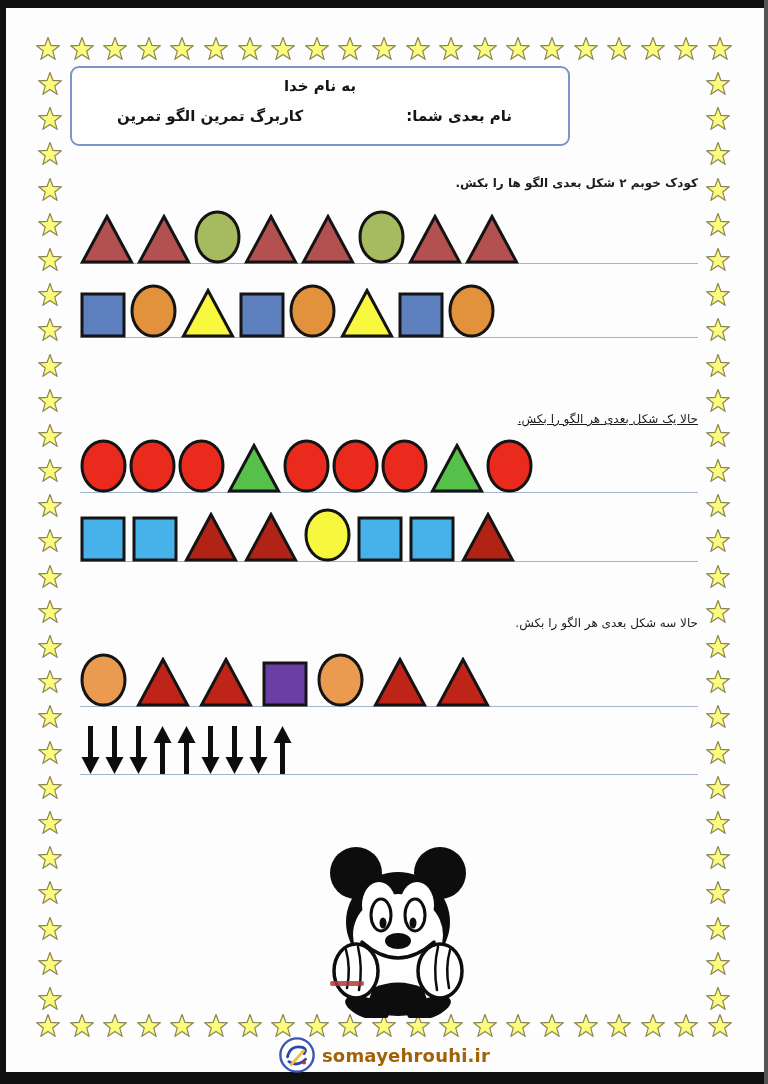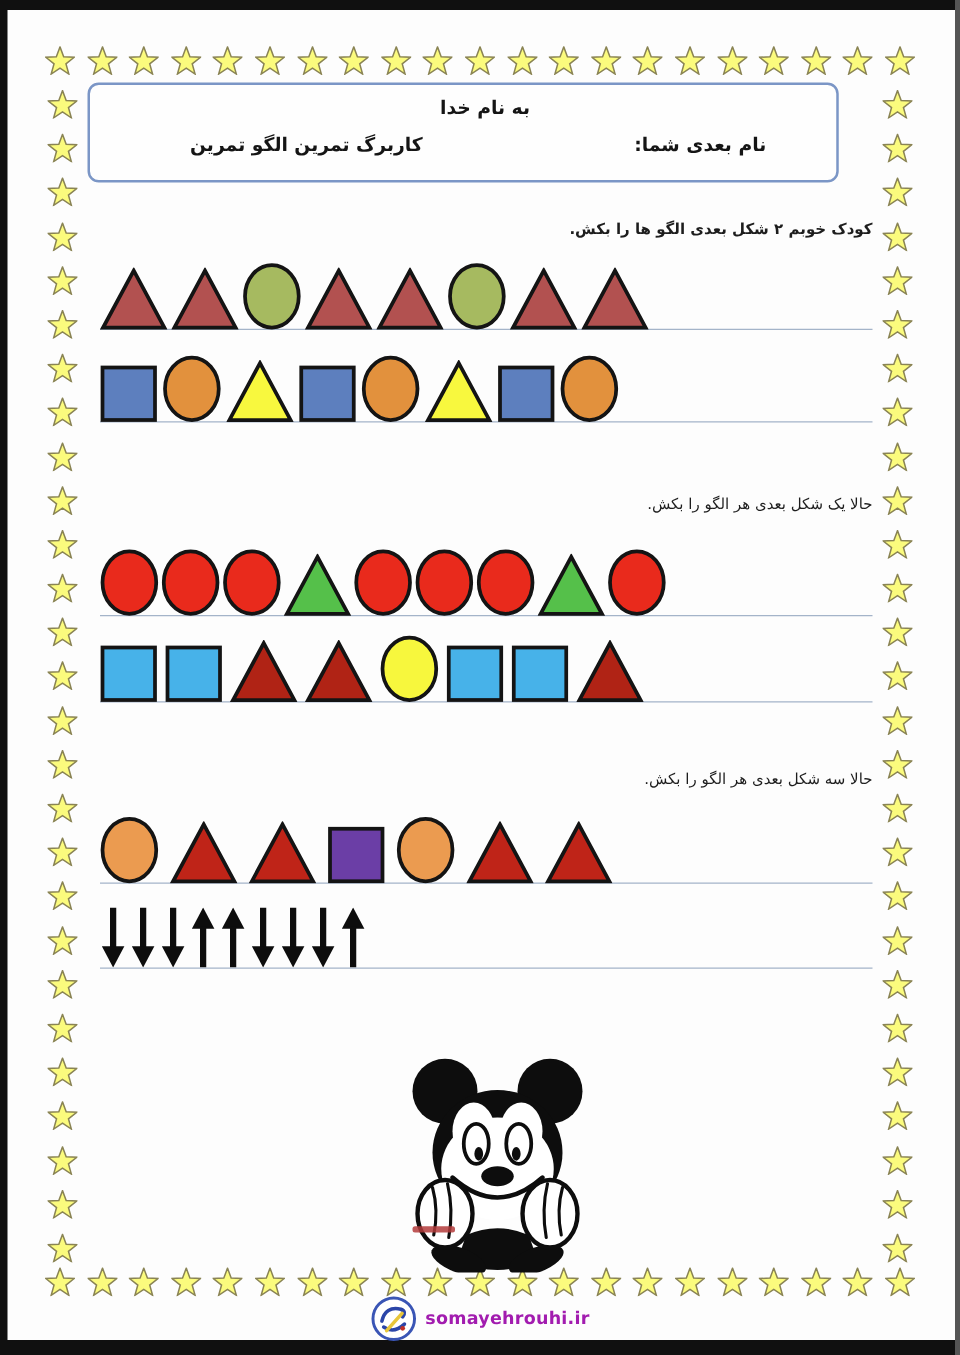--- a/index.html
+++ b/index.html
@@ -15,31 +15,31 @@
 
   
   .stars-row { position:absolute; display:flex; justify-content:space-between; align-items:center; }
   .stars-top    { left:36px; top:35px;  width:696px; height:26px; }
   .stars-bottom { left:36px; top:1012px; width:696px; height:26px; }
   .stars-col { position:absolute; display:flex; flex-direction:column; justify-content:space-between; align-items:center; }
   .stars-left  { left:37px; top:72px; width:25px; height:938px; }
   .stars-right { left:705px; top:72px; width:25px; height:938px; }
 
   
-  .header-box { position:absolute; left:70px; top:66px; width:601px; height:80px;
-    border:2.5px solid #7b96c6; border-radius:9px; background:#fefefe; direction:rtl;padding-left:35px; }
+  .header-box { position:absolute; left:70px; top:66px; width:500px; height:80px;
+    border:2.5px solid #7b96c6; border-radius:9px; background:#fefefe; direction:rtl; }
   .bismillah { margin-top:9px; text-align:center; font-size:15px; font-weight:bold; color:#151515; }
   .header-row { display:flex; justify-content:space-between; margin-top:12px; padding:0 56px 0 45px;
     font-size:15px; font-weight:bold; color:#151515; }
 
   
   .instruction { position:absolute; left:80px; width:618px; direction:rtl; text-align:right;
     font-size:12px; color:#1d1d1d; }
   .inst-1 { top:176px; font-weight:bold; }
-  .inst-2 { top:396px; font-weight:500; }
+  .inst-2 { top:412px; font-weight:500;text-decoration:underline; }
   .inst-3 { top:616px; font-weight:500; }
 
   
   .shape-row { position:absolute; left:80px; width:618px; display:flex; align-items:flex-end;
     border-bottom:1.5px solid #a4b4c9; }
   .shape-row svg { display:block; margin-bottom:-1px; }
   .row-1 { top:210px; height:54px; gap:3px; }
   .row-2 { top:284px; height:54px; gap:4px; }
   .row-3 { top:439px; height:54px; gap:2px; }
   .row-4 { top:508px; height:54px; gap:6px; }
@@ -48,21 +48,21 @@
   .arrow-row svg { margin-bottom:0; }
 
   
   .mickey { position:absolute; left:318px; top:838px; width:160px; height:180px; }
   .red-watermark { position:absolute; left:330px; top:981px; width:34px; height:5px;
     background:#b43c3c; opacity:.85; border-radius:2px; }
 
   
   .footer { position:absolute; left:0; top:1036px; width:768px; display:flex;
     justify-content:center; align-items:center; gap:6px; z-index:6; }
-  .site-name { font-size:14px; font-weight:bold; color:#a21caf; letter-spacing:.2px; }
+  .site-name { font-size:18px; font-weight:bold; color:#a16207; letter-spacing:.2px; }
 </style>
 </head>
 <body>
 
 <div class="page">
 
   <div class="frame frame-top"></div>
   <div class="frame frame-left"></div>
   <div class="frame frame-bottom"></div>
   <div class="frame frame-right"></div>

